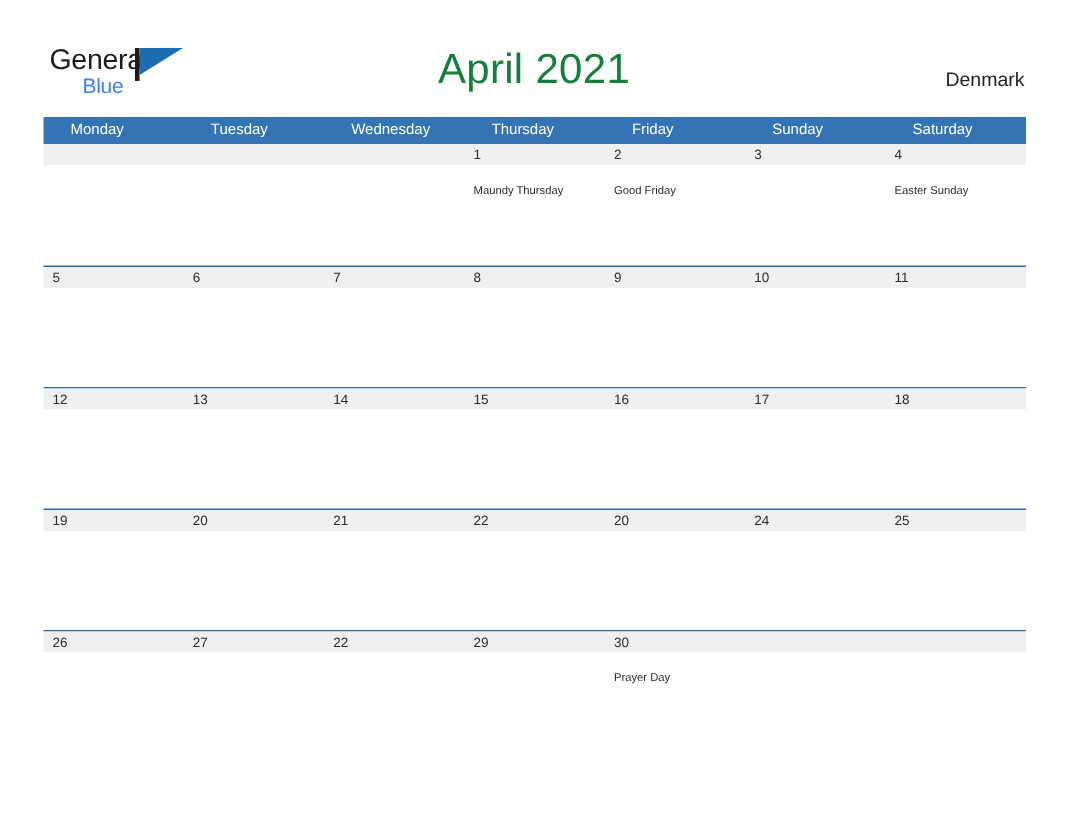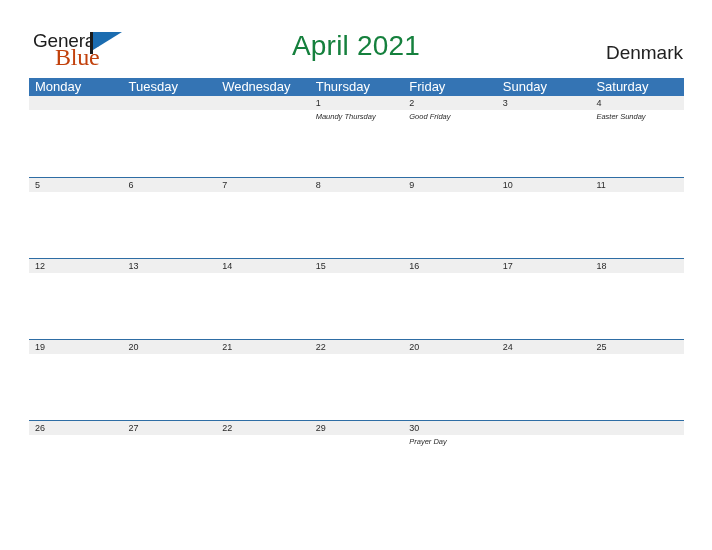--- a/index.html
+++ b/index.html
@@ -40,24 +40,24 @@
     font-size: 19px;
     letter-spacing: -0.2px;
     color: #1c1c1c;
     font-family: "Liberation Sans", sans-serif;
     line-height: 19px;
   }
   .brand-blue {
     position: absolute;
     left: 22px;
     top: 17px;
-    font-size: 24px;
+    font-size: 14px;
     letter-spacing: -0.2px;
-    color: #c2410c;
-    font-family: Liberation Serif, serif;
+    color: #3b82f6;
+    font-family: Liberation Sans, sans-serif;
     line-height: 19px;
   }
   .brand-flag {
     position: absolute;
     left: 57px;
     top: 1px;
     width: 32px;
     height: 22px;
   }
   .brand-flag .pole {
@@ -88,21 +88,21 @@
     font-weight: normal;
     color: #15803d;
     letter-spacing: 0.2px;
     line-height: 32px;
   }
 
   .locale {
     position: absolute;
     right: 29px;
     top: 45px;
-    font-size: 19px;
+    font-size: 13px;
     color: #222222;
     line-height: 15px;
   }
 
   
   .calendar {
     position: absolute;
     left: 29px;
     top: 78px;
     width: 655px;
@@ -111,23 +111,23 @@
   .dow-row {
     display: flex;
     width: 655px;
     height: 18px;
     background: #3474b4;
   }
   .dow-cell {
     width: 93.571428px;
     height: 18px;
     color: #ffffff;
-    font-size: 13px;
+    font-size: 10px;
     line-height: 18px;
-    padding-left: 6px;
+    padding-left: 18px;
     white-space: nowrap;
     overflow: hidden;
   }
 
   .week {
     width: 655px;
     height: 81px;
     position: relative;
     border-top: 1px solid #2e6da4;
   }
@@ -153,22 +153,21 @@
   .events-band {
     display: flex;
     width: 655px;
     height: 66px;
     background: #ffffff;
   }
   .event-cell {
     width: 93.571428px;
     height: 86px;
     padding-left: 6px;
-    padding-top: 2px;
-    font-style: italic;
+    padding-top: 12px;
   }
   .event-text {
     font-size: 7.5px;
     line-height: 10px;
     color: #2a2a2a;
     white-space: nowrap;
     overflow: hidden;
   }
 </style>
 </head>

